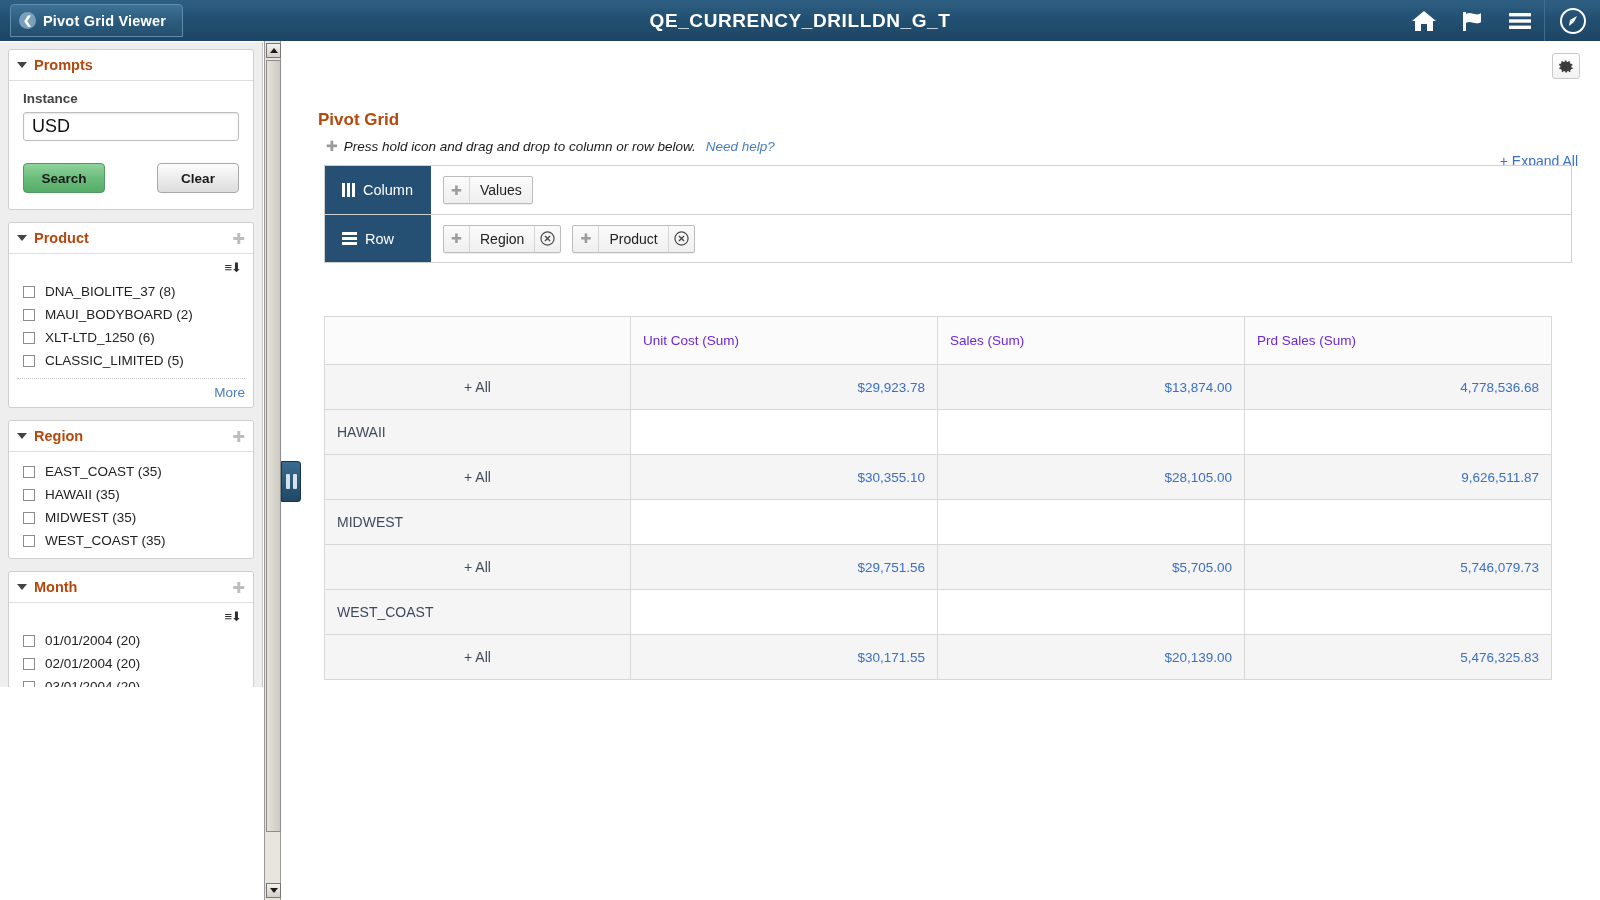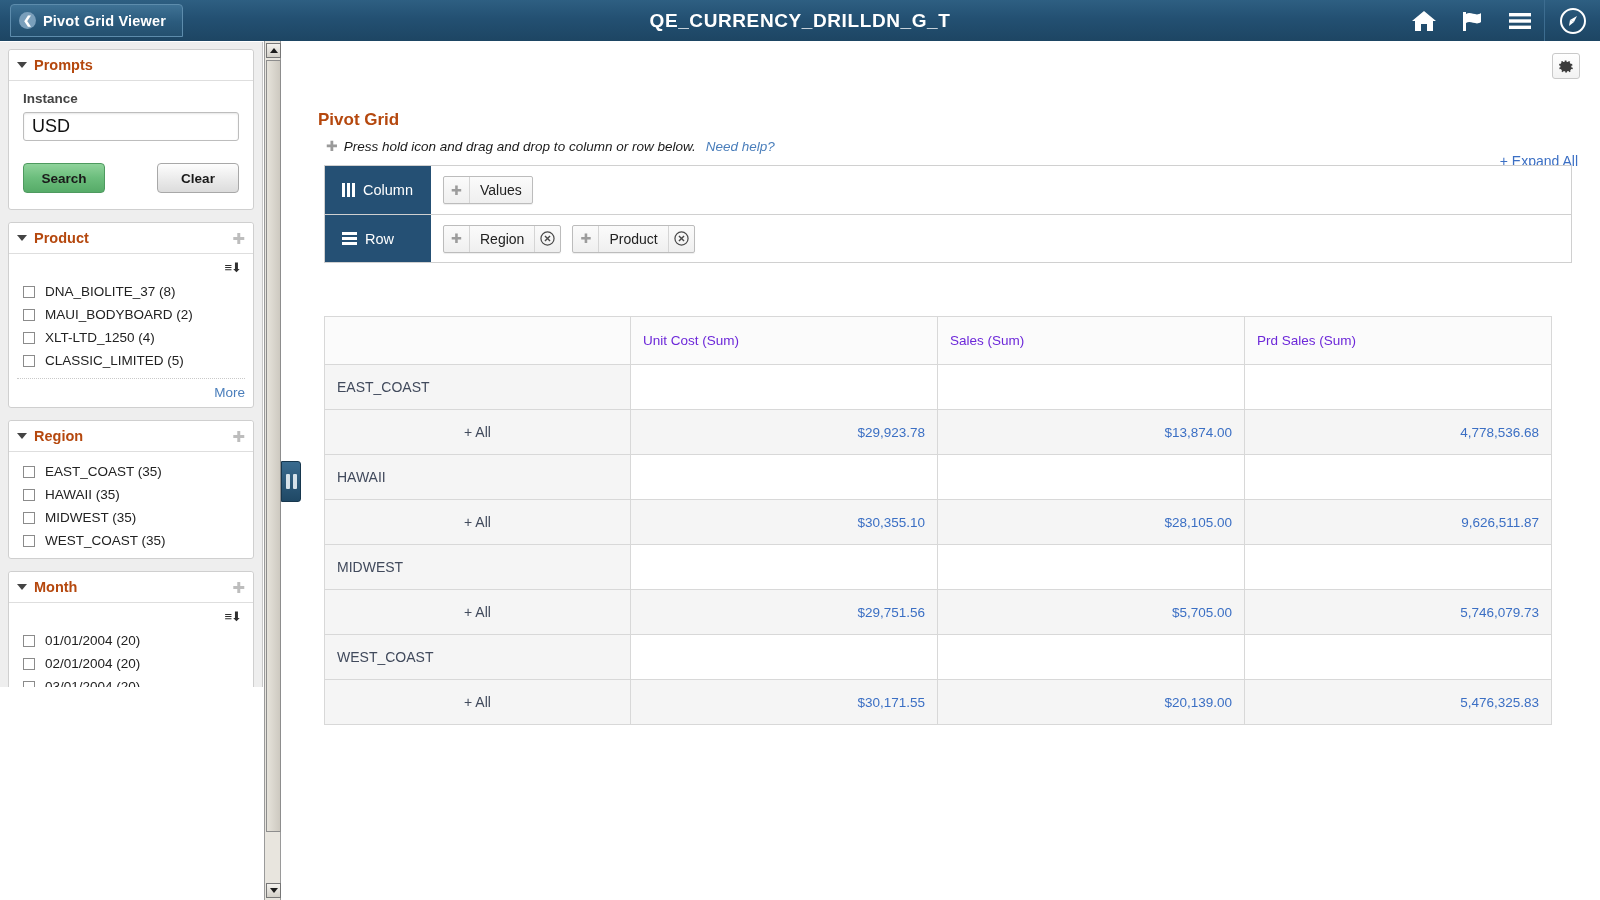--- a/index.html
+++ b/index.html
@@ -402,21 +402,21 @@
         <div class="facet-item">
           <span class="cb"></span>
           <span>DNA_BIOLITE_37 (8)</span>
         </div>
         <div class="facet-item">
           <span class="cb"></span>
           <span>MAUI_BODYBOARD (2)</span>
         </div>
         <div class="facet-item">
           <span class="cb"></span>
-          <span>XLT-LTD_1250 (4)</span>
+          <span>XLT-LTD_1250 (6)</span>
         </div>
         <div class="facet-item">
           <span class="cb"></span>
           <span>CLASSIC_LIMITED (5)</span>
         </div>
         <div class="facet-foot">
           <span class="more-link">More</span>
         </div>
       </div>
     </div>
@@ -572,26 +572,20 @@
 <table class="pivot">
   <thead>
     <tr>
       <th class="col-label"></th>
       <th class="col-num">Unit Cost (Sum)</th>
       <th class="col-num">Sales (Sum)</th>
       <th class="col-num">Prd Sales (Sum)</th>
     </tr>
   </thead>
   <tbody>
-    <tr class="r-group">
-      <td class="rowlabel">EAST_COAST</td>
-      <td class="val"></td>
-      <td class="val"></td>
-      <td class="val"></td>
-    </tr>
     <tr class="r-all">
       <td class="rowlabel sub">+ All</td>
       <td class="val">$29,923.78</td>
       <td class="val">$13,874.00</td>
       <td class="val">4,778,536.68</td>
     </tr>
     <tr class="r-group">
       <td class="rowlabel">HAWAII</td>
       <td class="val"></td>
       <td class="val"></td>

